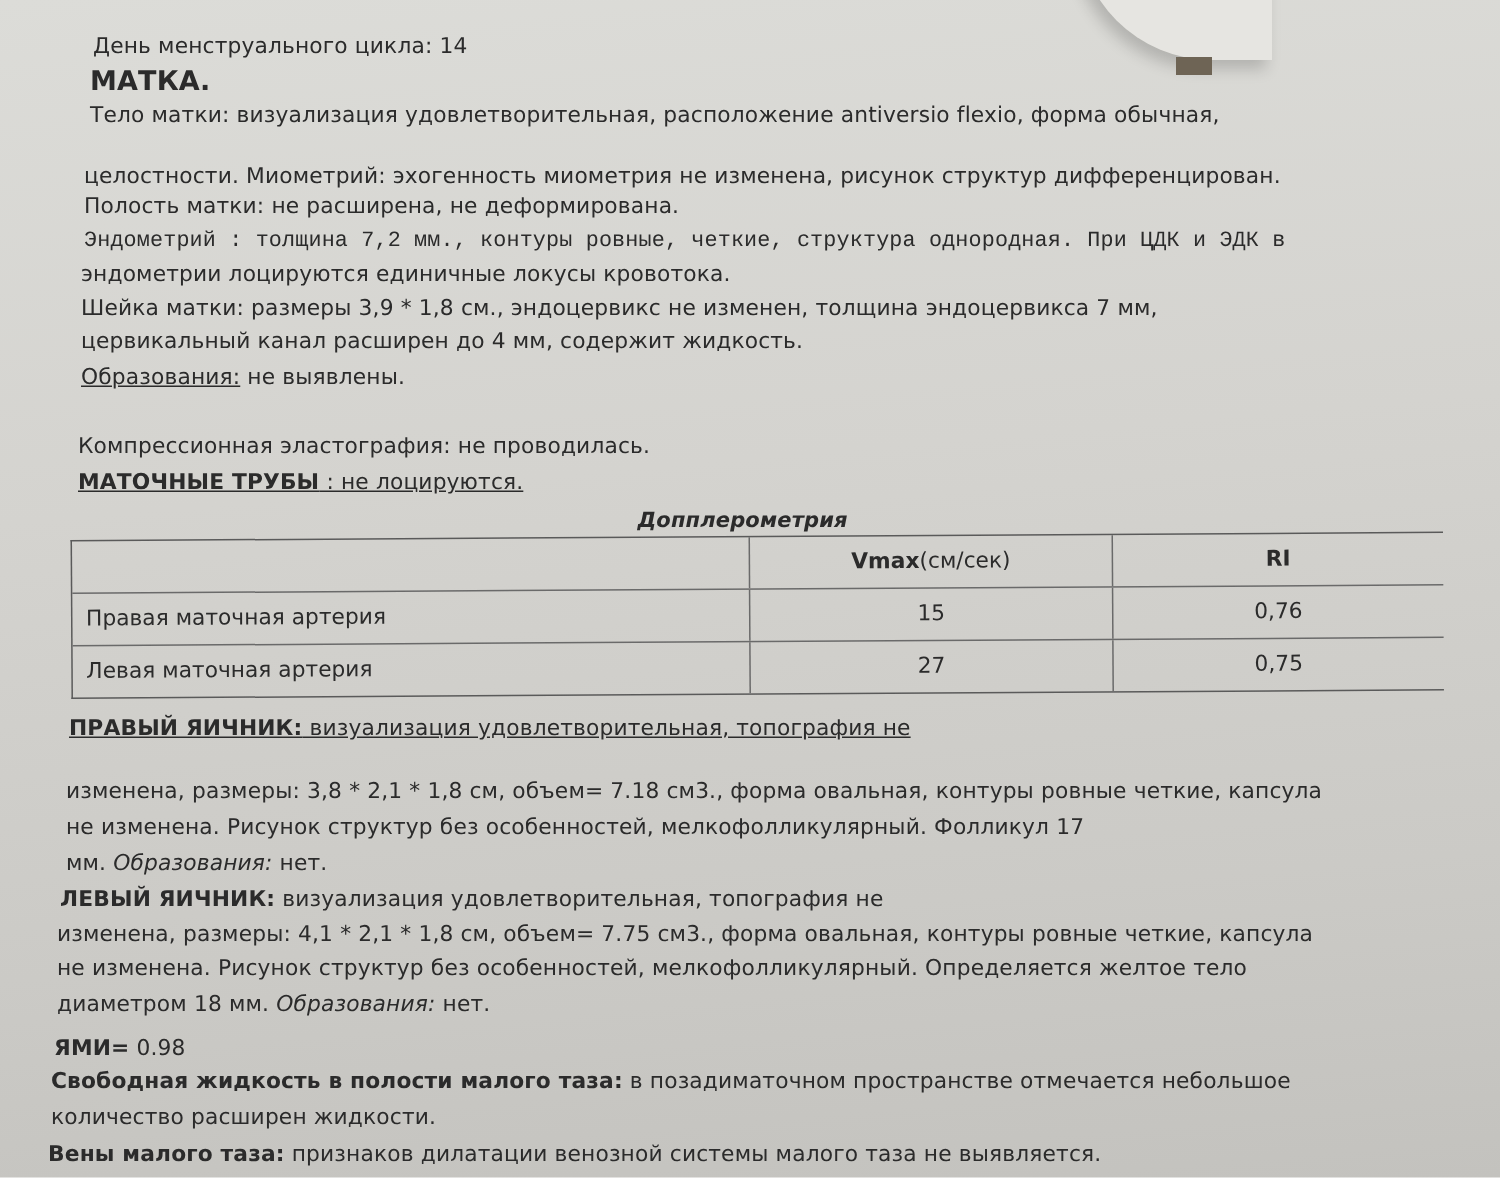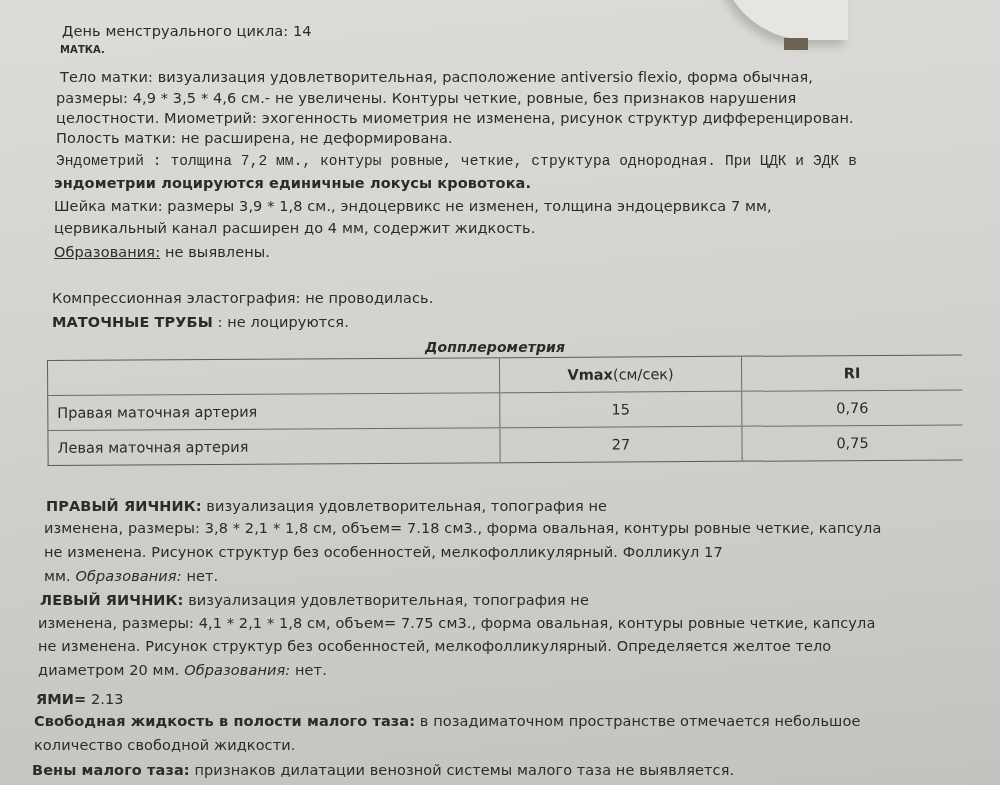--- a/index.html
+++ b/index.html
@@ -13,21 +13,21 @@
   .corner-obj {
     position:absolute; right:-40px; top:-60px; width:130px; height:100px;
     background:#e6e5e1; border-radius:0 0 0 90px;
     box-shadow: -4px 6px 10px rgba(0,0,0,0.18);
   }
   .corner-dark { position:absolute; right:0; top:38px; width:24px; height:12px; background:#6e6455; }
   .line { position:absolute; white-space:nowrap; font-size:14.5px; letter-spacing:0.1px; }
   .b { font-weight:bold; }
   .i { font-style:italic; }
   .u { text-decoration:underline; }
-  .heading { font-size:10px; font-weight:bold; }
+  .heading { font-size:18px; font-weight:bold; }
   .table {
     position:absolute; left:47px; top:360px; width:914px; height:104px;
     border-top:1.5px solid #5a5a5a; border-bottom:1.5px solid #5a5a5a;
     border-left:1.5px solid #5a5a5a;
     transform: rotate(-0.35deg); transform-origin:left top;
   }
   .trow { position:absolute; left:0; width:914px; border-bottom:1.2px solid #6a6a6a; }
   .trow.last { border-bottom:none; }
   .cell { position:absolute; top:0; height:100%; display:flex; align-items:center; font-size:14.5px; }
   .c1 { left:0; width:452px; padding-left:9px; border-right:1.2px solid #6a6a6a; box-sizing:border-box; }
@@ -42,37 +42,36 @@
   <div class="corner-dark"></div>
 
   <div class="line" style="left:62px;top:23px;">
     <span>День менструального цикла:</span>
     <span>14</span>
   </div>
 
   <div class="line heading" style="left:60px;top:44px;">МАТКА.</div>
 
   <div class="line" style="left:60px;top:69px;">Тело матки: визуализация  удовлетворительная,  расположение antiversio flexio,  форма обычная,</div>
-  <div class="line" style="left:56px;top:90px;">размеры:  4,9 * 3,5 * 4,6  см.- не увеличены.  Контуры четкие, ровные, без признаков нарушения</div>
   <div class="line" style="left:56px;top:110px;">целостности.  Миометрий:  эхогенность миометрия не изменена, рисунок структур дифференцирован.</div>
   <div class="line" style="left:56px;top:130px;">Полость матки:  не расширена, не деформирована.</div>
 
   <div class="line" style="left:56px;top:153px;font-family:Liberation Mono, monospace;">Эндометрий : толщина  7,2 мм.,  контуры ровные, четкие, структура однородная. При ЦДК и ЭДК в</div>
-  <div class="line" style="left:54px;top:175px;font-weight:bold;">эндометрии лоцируются единичные локусы кровотока.</div>
+  <div class="line" style="left:54px;top:175px;">эндометрии лоцируются единичные локусы кровотока.</div>
 
   <div class="line" style="left:54px;top:198px;">Шейка матки: размеры  3,9 * 1,8 см.,  эндоцервикс не изменен, толщина эндоцервикса 7 мм,</div>
   <div class="line" style="left:54px;top:220px;">цервикальный канал расширен до 4 мм, содержит жидкость.</div>
 
   <div class="line" style="left:52px;top:290px;">Компрессионная эластография:  не проводилась.</div>
 
   <div class="line" style="left:54px;top:244px;">
     <span class="u">Образования:</span><span> не выявлены.</span>
   </div>
 
-  <div class="line" style="left:52px;top:314px;">
+  <div class="line" style="left:52px;top:314px;text-decoration:underline;">
     <span class="b">МАТОЧНЫЕ ТРУБЫ</span><span> : не лоцируются.</span>
   </div>
 
   <div class="line b i" style="left:425px;top:339px;font-size:14px;">Допплерометрия</div>
 
   <div class="table">
     <div class="trow" style="top:0;height:34px;">
       <div class="cell c1"></div>
       <div class="cell c2">
         <span class="b">Vmax</span>
@@ -85,43 +84,43 @@
       <div class="cell c2">15</div>
       <div class="cell c3">0,76</div>
     </div>
     <div class="trow last" style="top:70px;height:34px;">
       <div class="cell c1">Левая    маточная артерия</div>
       <div class="cell c2">27</div>
       <div class="cell c3">0,75</div>
     </div>
   </div>
 
-  <div class="line" style="left:46px;top:498px;">
+  <div class="line" style="left:46px;top:478px;text-decoration:underline;">
     <span class="b">ПРАВЫЙ ЯИЧНИК:</span><span> визуализация  удовлетворительная,  топография не</span>
   </div>
   <div class="line" style="left:44px;top:520px;">изменена, размеры: 3,8 * 2,1 * 1,8 см,  объем= 7.18 см3.,  форма овальная, контуры ровные четкие, капсула</div>
   <div class="line" style="left:44px;top:544px;">не изменена. Рисунок структур без особенностей, мелкофолликулярный. Фолликул 17</div>
   <div class="line" style="left:44px;top:568px;">
     <span>мм.  </span><span class="i">Образования:</span><span>  нет.</span>
   </div>
 
   <div class="line" style="left:40px;top:592px;">
     <span class="b">ЛЕВЫЙ ЯИЧНИК:</span><span> визуализация  удовлетворительная,  топография не</span>
   </div>
   <div class="line" style="left:38px;top:615px;">изменена, размеры: 4,1 * 2,1 * 1,8 см,  объем= 7.75 см3.,  форма овальная, контуры ровные четкие, капсула</div>
   <div class="line" style="left:38px;top:638px;">не изменена. Рисунок структур без особенностей, мелкофолликулярный. Определяется желтое тело</div>
   <div class="line" style="left:38px;top:662px;">
-    <span>диаметром 20 мм.  </span><span class="i">Образования:</span><span>  нет.</span>
+    <span>диаметром 18 мм.  </span><span class="i">Образования:</span><span>  нет.</span>
   </div>
 
   <div class="line" style="left:36px;top:691px;">
-    <span class="b">ЯМИ=</span><span> 2.13</span>
+    <span class="b">ЯМИ=</span><span> 0.98</span>
   </div>
 
   <div class="line" style="left:34px;top:713px;">
     <span class="b">Свободная жидкость в полости малого таза:</span><span> в позадиматочном пространстве отмечается небольшое</span>
   </div>
-  <div class="line" style="left:34px;top:737px;">количество свободной жидкости.</div>
+  <div class="line" style="left:34px;top:737px;">количество расширен жидкости.</div>
 
   <div class="line" style="left:32px;top:762px;">
     <span class="b">Вены малого таза:</span><span>  признаков дилатации венозной системы малого таза не выявляется.</span>
   </div>
 </div>
 
 </body></html>

